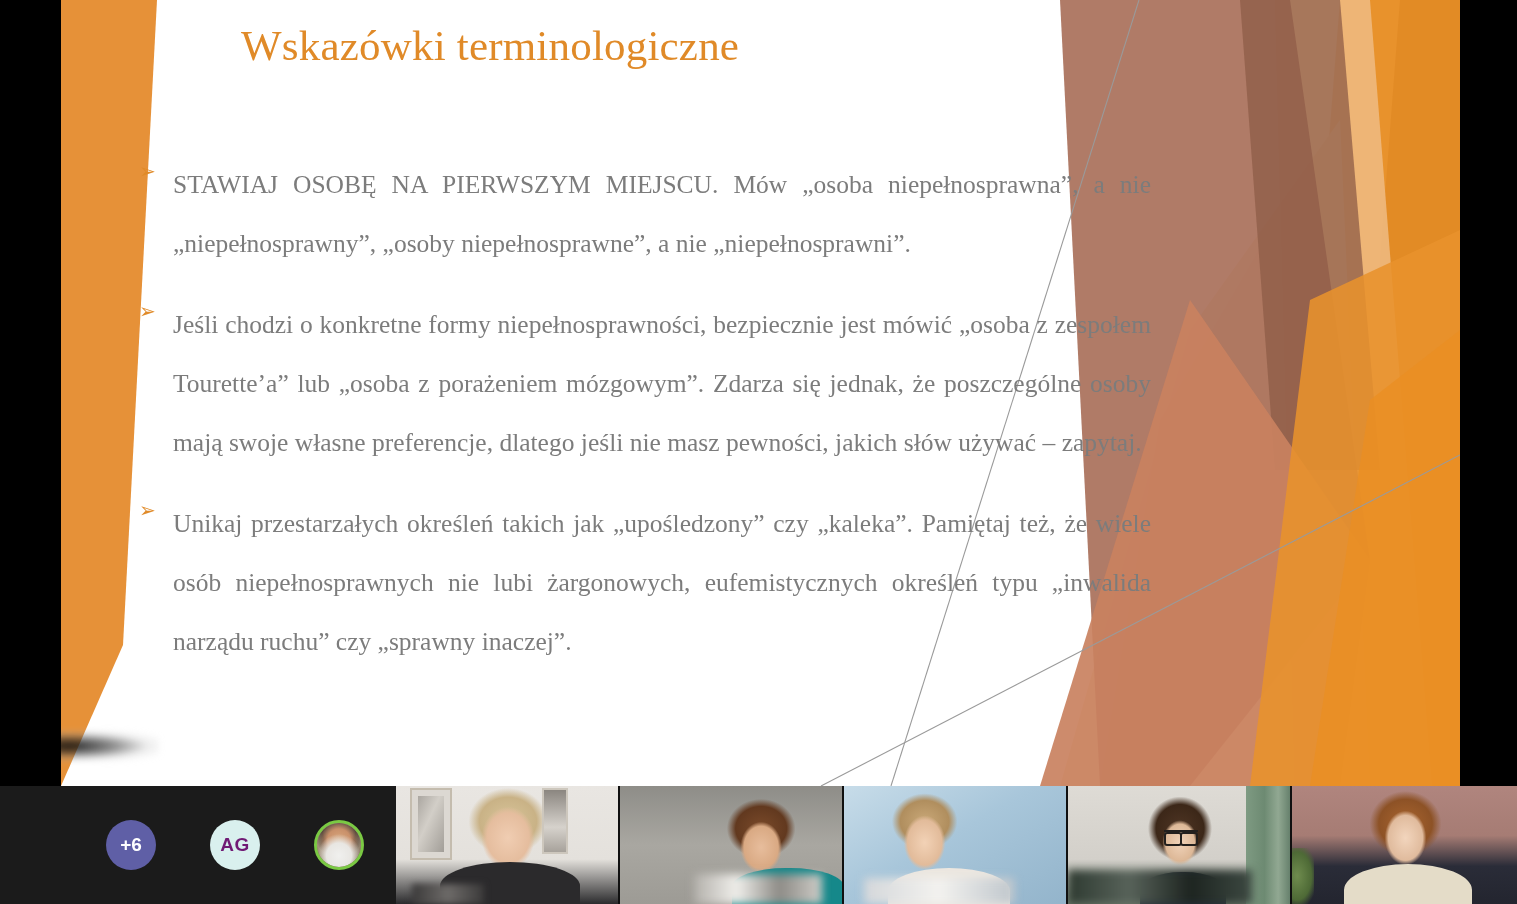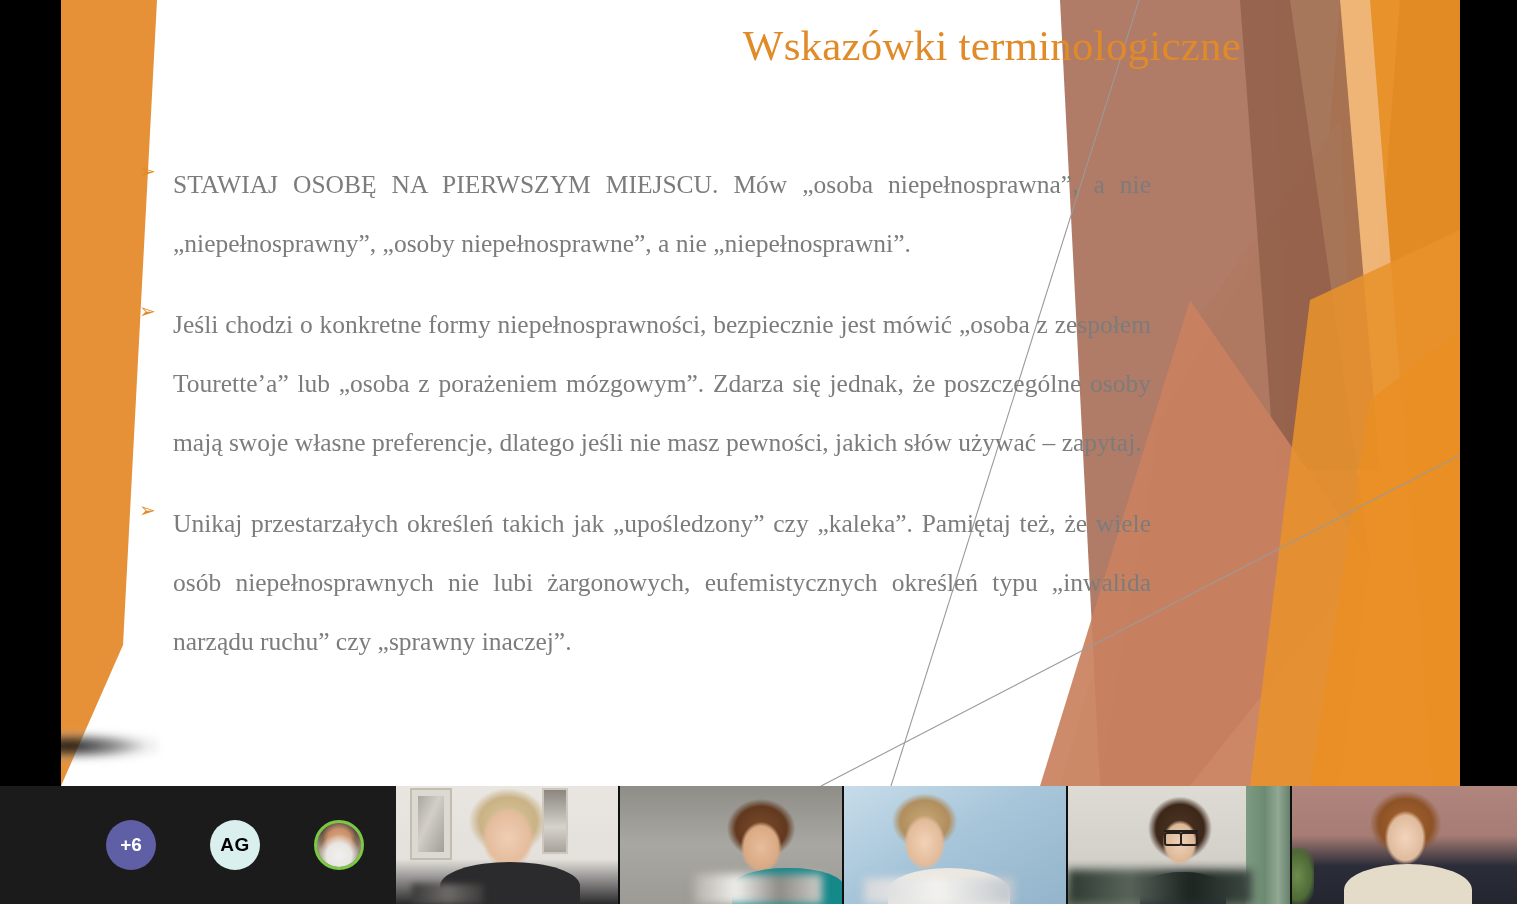--- a/index.html
+++ b/index.html
@@ -61,21 +61,21 @@
     z-index: 3;
     pointer-events: none;
   }
 
   
   .slide-title {
     position: absolute;
     left: 180px;
     top: 22px;
     width: 1000px;
-    text-align: right;
+    text-align: left;
     font-size: 43px;
     line-height: 1.1;
     color: #e08a28;
     letter-spacing: 0.2px;
     z-index: 4;
     white-space: nowrap;
   }
 
   .body-block {
     position: absolute;
@@ -157,21 +157,21 @@
     display: flex;
     align-items: center;
     justify-content: center;
     font-family: "Liberation Sans", sans-serif;
     font-weight: bold;
     font-size: 19px;
     flex-shrink: 0;
     position: relative;
   }
   .avatar.overflow  { margin-left: 106px; background: #5f5fa6; color: #ffffff; }
-  .avatar.initials  { margin-left: 54px;  background: #d9f0ee; color: #000000; letter-spacing: 0.5px; }
+  .avatar.initials  { margin-left: 54px;  background: #d9f0ee; color: #701a75; letter-spacing: 0.5px; }
   .avatar.photo     { margin-left: 54px;  background: #8d7a68; padding: 0; border: 3px solid #7ac943; overflow: hidden; }
 
   .avatar.photo .photo-inner {
     position: absolute;
     inset: 0;
     border-radius: 50%;
     overflow: hidden;
     background:
       radial-gradient(circle at 50% 74%, #f0f0ee 0%, #e8e6e2 32%, rgba(232,230,226,0) 55%),
       radial-gradient(circle at 50% 40%, #d9a87e 0%, #c9906a 34%, rgba(201,144,106,0) 58%),

